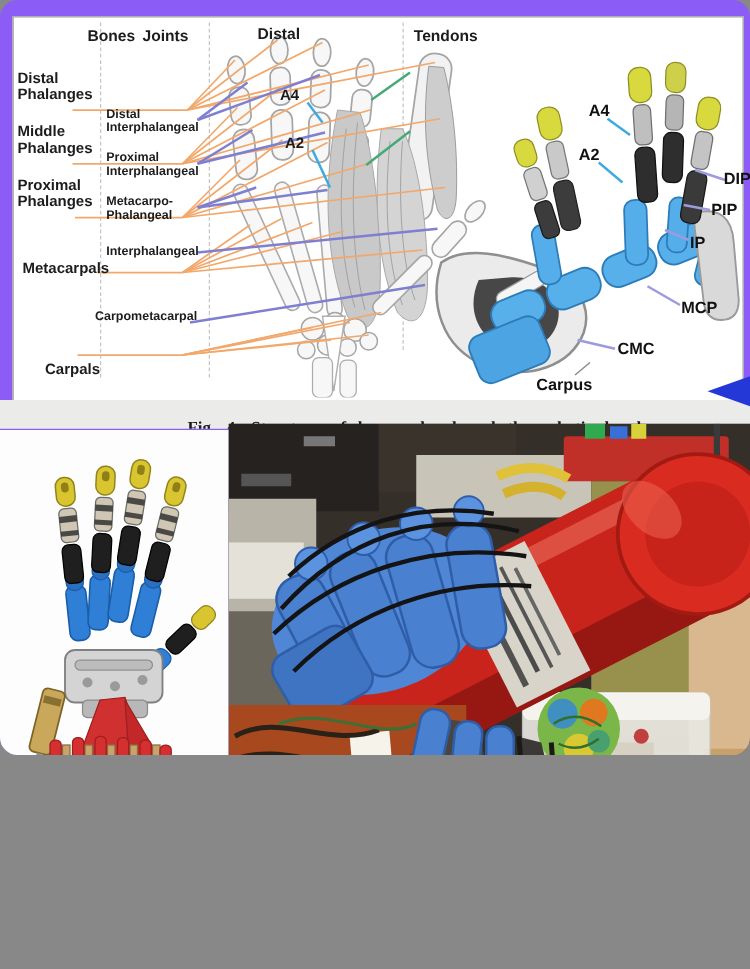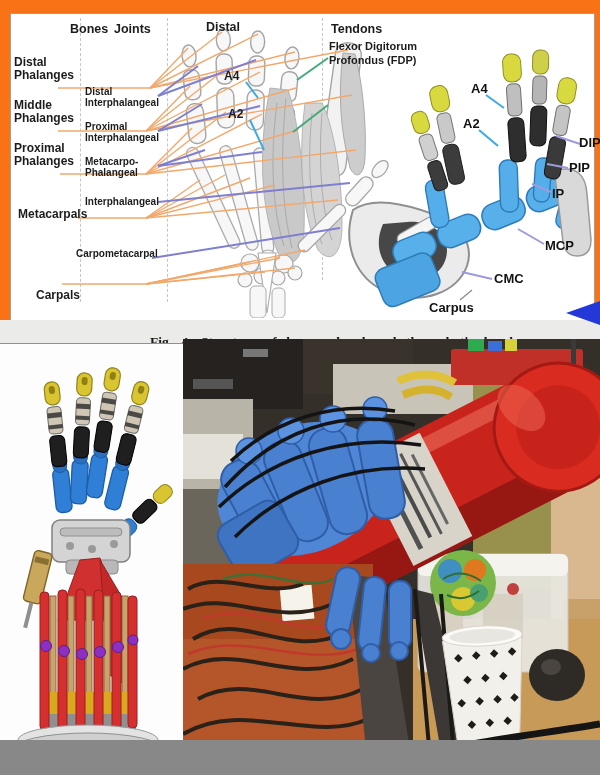--- a/index.html
+++ b/index.html
@@ -1,17 +1,17 @@
 <!DOCTYPE html>
 <html><head>
 <meta charset="utf-8">
 <style>
   html,body{margin:0;padding:0;background:#888;}
-  .canvas{position:relative;width:600px;height:740px;background:#f97316;overflow:hidden;
-          font-family:"Liberation Sans",sans-serif;}
+  .canvas{position:relative;width:600px;height:604px;background:#8b5cf6;overflow:hidden;
+          font-family:"Liberation Sans",sans-serif;border-radius:14px;}
   .abs{position:absolute;}
   
   .fig-panel{left:10px;top:13px;width:583px;height:307px;background:#ffffff;border:1px solid #9e9e9e;}
   .colhead{position:absolute;font-weight:bold;font-size:12.5px;color:#1c1c1c;z-index:6;}
   .lbl{position:absolute;font-weight:bold;color:#1c1c1c;line-height:1.12;z-index:6;}
   .lbl.bones{font-size:12px;width:64px;}
   .lbl.joints{font-size:10px;width:92px;}
   .lbl.tun{font-size:12px;}
   .lbl.tend{font-size:11px;width:99px;line-height:1.3;}
   .lbl.robot{font-size:13px;color:#111;}
@@ -51,21 +51,20 @@
 
   <div class="lbl joints" style="left:85px;top:86px;">Distal Interphalangeal</div>
   <div class="lbl joints" style="left:85px;top:121px;">Proximal Interphalangeal</div>
   <div class="lbl joints" style="left:85px;top:156px;">Metacarpo-Phalangeal</div>
   <div class="lbl joints" style="left:85px;top:196px;">Interphalangeal</div>
   <div class="lbl joints" style="left:76px;top:248px;width:100px;">Carpometacarpal</div>
 
   <div class="lbl tun" style="left:224px;top:70px;">A4</div>
   <div class="lbl tun" style="left:228px;top:108px;">A2</div>
 
-  <div class="lbl tend" style="left:329px;top:39px;">Flexor Digitorum Profondus (FDP)</div>
 
   <svg class="abs" style="left:150px;top:18px;z-index:3;" width="245" height="300" viewBox="0 0 245 300">
     <defs>
       <g id="boneFinger">
         <ellipse cx="0" cy="10" rx="7" ry="11" fill="#f7f7f7" stroke="#a5a5a5" stroke-width="1.4"></ellipse>
         <rect x="-8" y="24" width="16" height="30" rx="7" fill="#f7f7f7" stroke="#a5a5a5" stroke-width="1.4"></rect>
         <rect x="-8.5" y="58" width="17" height="40" rx="8" fill="#f7f7f7" stroke="#a5a5a5" stroke-width="1.4"></rect>
       </g>
     </defs>
 

